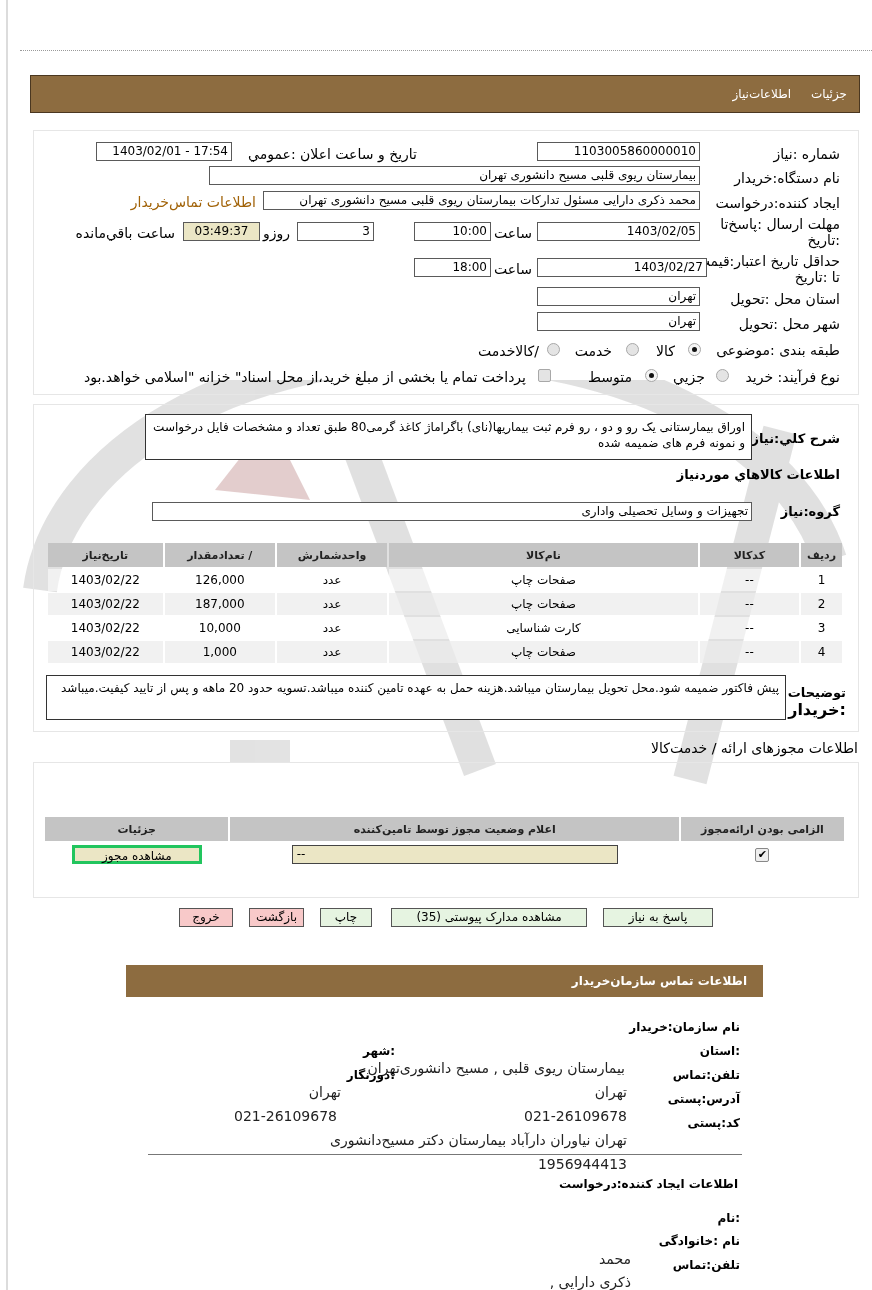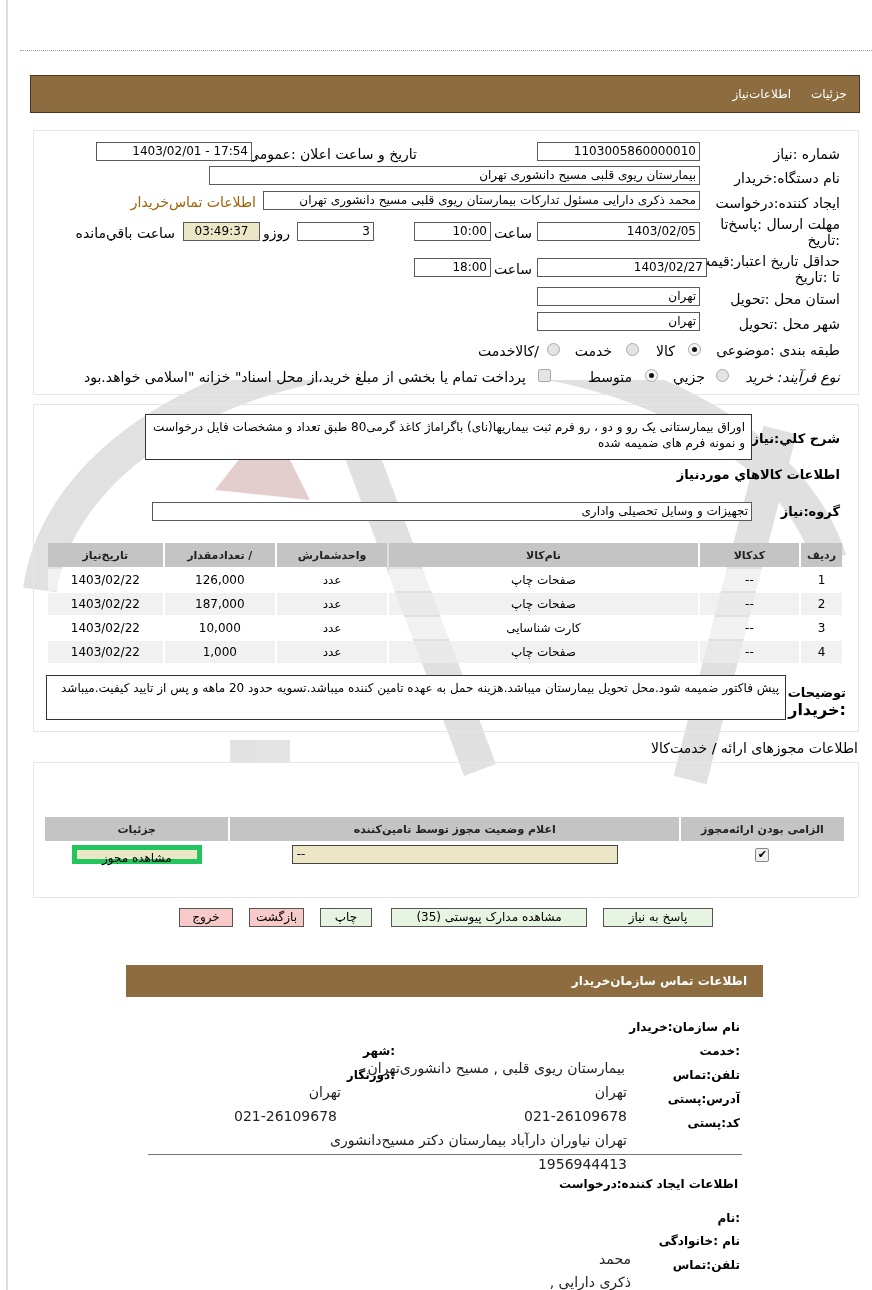--- a/index.html
+++ b/index.html
@@ -84,21 +84,21 @@
   <span>جزئیات</span>
   <span>اطلاعات‌نیاز</span>
 </div>
 
 <div class="panel" style="left:33px; top:130px; width:826px; height:265px;"></div>
 
 <div class="lbl z1" style="right:32px; top:147px;">شماره :نیاز</div>
 <div class="box ltr z1" style="left:537px; top:142px; width:163px;">1103005860000010</div>
 
 <div class="lbl z1" style="right:455px; top:147px;">تاریخ و ساعت اعلان :عمومي</div>
-<div class="box ltr z1" style="left:96px; top:142px; width:156px;">1403/02/01 - 17:54</div>
+<div class="box ltr z1" style="left:96px; top:142px; width:136px;">1403/02/01 - 17:54</div>
 
 <div class="lbl z1" style="right:32px; top:171px;">نام دستگاه:خریدار</div>
 <div class="box rtl z1" style="left:209px; top:166px; width:491px;">بیمارستان ریوی قلبی مسیح دانشوری تهران</div>
 
 <div class="lbl z1" style="right:32px; top:196px;">ایجاد کننده:درخواست</div>
 <div class="box rtl z1" style="left:263px; top:191px; width:437px;">محمد ذکری دارایی مسئول تدارکات بیمارستان ریوی قلبی مسیح دانشوری تهران</div>
 <div class="lbl link z1" style="right:616px; top:195px;">اطلاعات تماس‌خریدار</div>
 
 <div class="lbl z1" style="right:32px; top:217px;">مهلت ارسال :پاسخ‌تا</div>
 <div class="lbl z1" style="right:32px; top:233px;">:تاریخ</div>
@@ -123,21 +123,21 @@
 <div class="box rtl z1" style="left:537px; top:312px; width:163px;">تهران</div>
 
 <div class="lbl z1" style="right:32px; top:343px;">طبقه بندی :موضوعی</div>
 <div class="radio on z1" style="left:688px; top:343px;"></div>
 <div class="lbl z1" style="right:197px; top:344px;">کالا</div>
 <div class="radio z1" style="left:626px; top:343px;"></div>
 <div class="lbl z1" style="right:260px; top:344px;">خدمت</div>
 <div class="radio z1" style="left:547px; top:343px;"></div>
 <div class="lbl z1" style="right:333px; top:344px;">/کالاخدمت</div>
 
-<div class="lbl z1" style="right:32px; top:370px;font-style:italic;">نوع فرآیند: خرید</div>
+<div class="lbl z1" style="right:32px; top:370px;">نوع فرآیند: خرید</div>
 <div class="radio z1" style="left:716px; top:369px;"></div>
 <div class="lbl z1" style="right:167px; top:370px;">جزیي</div>
 <div class="radio on z1" style="left:645px; top:369px;"></div>
 <div class="lbl z1" style="right:240px; top:370px;">متوسط</div>
 <div class="check z1" style="left:538px; top:369px;"></div>
 <div class="lbl z1" style="right:346px; top:370px;">پرداخت تمام یا بخشی از مبلغ خرید،از محل اسناد" خزانه "اسلامی خواهد.بود</div>
 
 <div class="panel" style="left:33px; top:404px; width:826px; height:328px;"></div>
 <div class="lbl bold z1" style="right:32px; top:432px; font-size:13px;">شرح کلي:نیاز</div>
 <div class="textarea-box z1" style="left:145px; top:414px; width:607px; height:46px;">اوراق  بیمارستانی یک رو و دو ، رو فرم ثبت بیماریها(نای) باگراماژ کاغذ گرمی80 طبق تعداد و مشخصات فایل درخواست و نمونه فرم های ضمیمه شده</div>
@@ -211,38 +211,38 @@
   </thead>
   <tbody>
     <tr class="odd">
       <td>
         <span style="display:inline-block;width:14px;height:14px;border:1px solid #888;background:#eee;border-radius:2px;font-size:11px;line-height:12px;">✔</span>
       </td>
       <td>
         <div style="width:326px;height:19px;margin:0 auto;border:1px solid #444;background:#ebe6c5;text-align:left;direction:ltr;padding-left:4px;line-height:17px;">--</div>
       </td>
       <td>
-        <div style="width:130px;height:19px;margin:0 auto;border:5px solid #22c55e;background:#ebe6c5;line-height:17px;">مشاهده مجوز</div>
+        <div style="width:130px;height:19px;margin:0 auto;border:3px solid #22c55e;background:#ebe6c5;line-height:17px;">مشاهده مجوز</div>
       </td>
     </tr>
   </tbody>
 </table>
 
 <div class="btn green z1" style="left:603px; top:908px; width:110px;">پاسخ به نیاز</div>
 <div class="btn green z1" style="left:391px; top:908px; width:196px;">مشاهده مدارک پیوستی (35)</div>
 <div class="btn green z1" style="left:320px; top:908px; width:52px;">چاپ</div>
 <div class="btn pink z1" style="left:249px; top:908px; width:55px;">بازگشت</div>
 <div class="btn pink z1" style="left:179px; top:908px; width:54px;">خروج</div>
 
 <div class="section-bar z1">اطلاعات  تماس  سازمان‌خریدار</div>
 
 <div class="c-lbl z1" style="right:132px; top:1020px;">نام  سازمان:خریدار</div>
 <div class="c-val z1" style="right:247px; top:1020px;">بیمارستان ریوی قلبی , مسیح دانشوری‌تهران</div>
 
-<div class="c-lbl z1" style="right:132px; top:1044px;">:خدمت</div>
+<div class="c-lbl z1" style="right:132px; top:1044px;">:استان</div>
 <div class="c-val z1" style="right:245px; top:1044px;">تهران</div>
 <div class="c-lbl z1" style="right:477px; top:1044px;">:شهر</div>
 <div class="c-val z1" style="right:531px; top:1044px;">تهران</div>
 
 <div class="c-lbl z1" style="right:132px; top:1068px;">تلفن:تماس</div>
 <div class="c-val z1" style="right:245px; top:1068px; direction:ltr;">021-26109678</div>
 <div class="c-lbl z1" style="right:477px; top:1068px;">:دورنگار</div>
 <div class="c-val z1" style="right:535px; top:1068px; direction:ltr;">021-26109678</div>
 
 <div class="c-lbl z1" style="right:132px; top:1092px;">آدرس:پستی</div>

